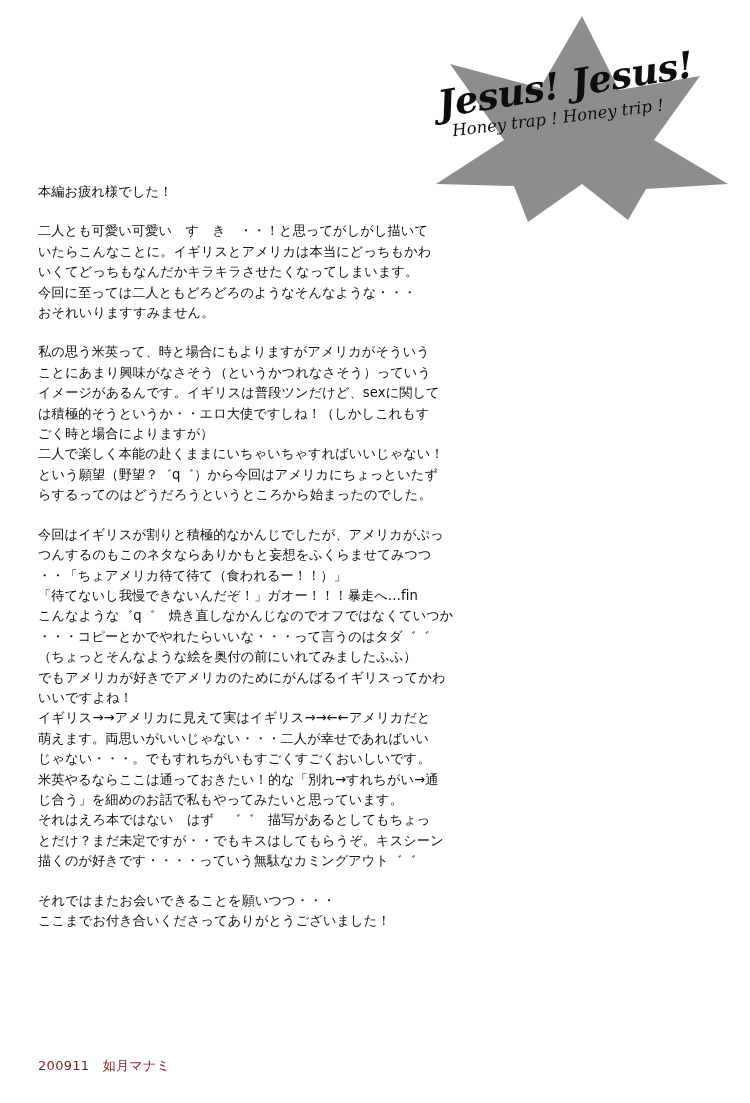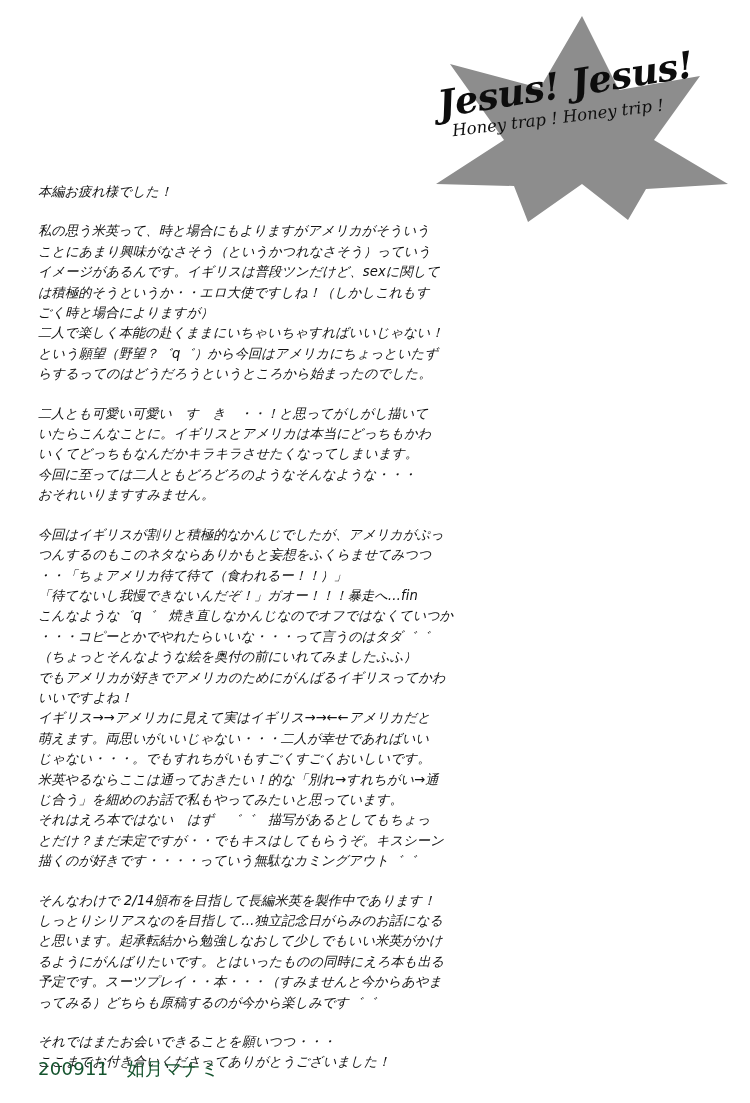--- a/index.html
+++ b/index.html
@@ -69,87 +69,80 @@
   
   #doc-text {
     position: absolute;
     left: 38px;
     top: 182px;
     width: 470px;
     font-size: 13.2px;
     line-height: 20.4px;
     color: #111111;
     letter-spacing: 0.1px;
-    font-style: italic;
   }
   .para {
     margin: 0 0 19px 0;
     white-space: pre-wrap;
     word-break: break-all;
   }
   .para.tight {
     margin-bottom: 1px;
   }
   #signature {
     position: absolute;
     left: 38px;
     top: 1057px;
-    font-size: 18px;
-    color: #14532d;
+    font-size: 13px;
+    color: #7f1d1d;
     letter-spacing: 0.3px;
   }
 </style>
 </head>
 <body>
 
 <div id="logo-block">
   <svg id="star-shape" viewBox="0 0 300 210" aria-hidden="true">
     <polygon points="150,2 187,76 268,62 222,126 296,170 214,175 196,206 150,170 96,208 82,172 4,170 72,126 18,50 108,74" fill="#8d8d8d"></polygon>
   </svg>
   <div id="logo-text">
     <div class="logo-main">Jesus! Jesus!</div>
     <div class="logo-sub">Honey trap !  Honey trip !</div>
   </div>
 </div>
 
 <div id="doc-text">
   <p class="para">本編お疲れ様でした！</p>
+  <p class="para">二人とも可愛い可愛い　す　き　・・！と思ってがしがし描いて
+いたらこんなことに。イギリスとアメリカは本当にどっちもかわ
+いくてどっちもなんだかキラキラさせたくなってしまいます。
+今回に至っては二人ともどろどろのようなそんなような・・・
+おそれいりますすみません。</p>
   <p class="para">私の思う米英って、時と場合にもよりますがアメリカがそういう
 ことにあまり興味がなさそう（というかつれなさそう）っていう
 イメージがあるんです。イギリスは普段ツンだけど、sexに関して
 は積極的そうというか・・エロ大使ですしね！（しかしこれもす
 ごく時と場合によりますが）
 二人で楽しく本能の赴くままにいちゃいちゃすればいいじゃない！
 という願望（野望？゛q゛）から今回はアメリカにちょっといたず
 らするってのはどうだろうというところから始まったのでした。</p>
-  <p class="para">二人とも可愛い可愛い　す　き　・・！と思ってがしがし描いて
-いたらこんなことに。イギリスとアメリカは本当にどっちもかわ
-いくてどっちもなんだかキラキラさせたくなってしまいます。
-今回に至っては二人ともどろどろのようなそんなような・・・
-おそれいりますすみません。</p>
   <p class="para">今回はイギリスが割りと積極的なかんじでしたが、アメリカがぷっ
 つんするのもこのネタならありかもと妄想をふくらませてみつつ
 ・・「ちょアメリカ待て待て（食われるー！！）」
 「待てないし我慢できないんだぞ！」ガオー！！！暴走へ…fin
 こんなような゛q゛　焼き直しなかんじなのでオフではなくていつか
 ・・・コピーとかでやれたらいいな・・・って言うのはタダ゛゛
 （ちょっとそんなような絵を奥付の前にいれてみましたふふ）
 でもアメリカが好きでアメリカのためにがんばるイギリスってかわ
 いいですよね！
 イギリス→→アメリカに見えて実はイギリス→→←←アメリカだと
 萌えます。両思いがいいじゃない・・・二人が幸せであればいい
 じゃない・・・。でもすれちがいもすごくすごくおいしいです。
 米英やるならここは通っておきたい！的な「別れ→すれちがい→通
 じ合う」を細めのお話で私もやってみたいと思っています。
 それはえろ本ではない　はず　゛゛　描写があるとしてもちょっ
 とだけ？まだ未定ですが・・でもキスはしてもらうぞ。キスシーン
 描くのが好きです・・・・っていう無駄なカミングアウト゛゛</p>
-  <p class="para">そんなわけで 2/14頒布を目指して長編米英を製作中であります！
-しっとりシリアスなのを目指して…独立記念日がらみのお話になる
-と思います。起承転結から勉強しなおして少しでもいい米英がかけ
-るようにがんばりたいです。とはいったものの同時にえろ本も出る
-予定です。スーツプレイ・・本・・・（すみませんと今からあやま
-ってみる）どちらも原稿するのが今から楽しみです゛゛</p>
   <p class="para tight">それではまたお会いできることを願いつつ・・・
 ここまでお付き合いくださってありがとうございました！</p>
 </div>
 
 <div id="signature">200911　如月マナミ</div>
 
 </body></html>

